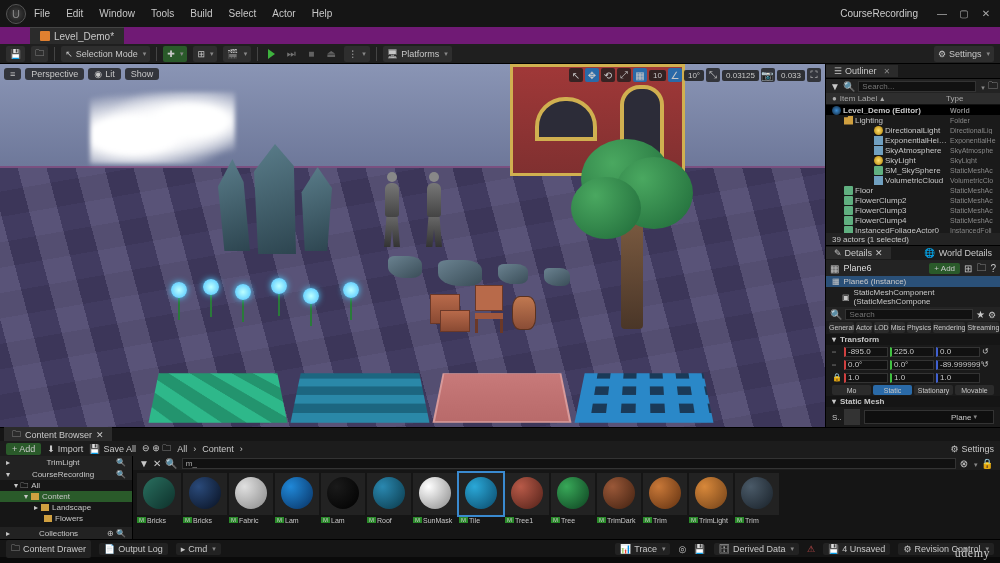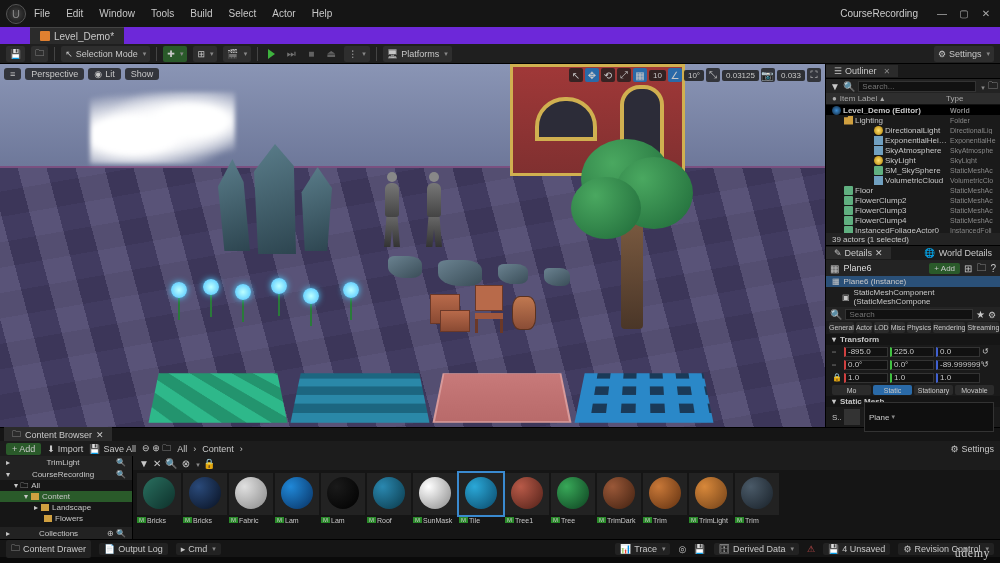--- a/index.html
+++ b/index.html
@@ -7,21 +7,21 @@
 
 
 .menubar { height: 27px; background: #151515; display: flex; align-items: center; padding: 0 6px; }
 .ue-logo { width: 20px; height: 20px; border-radius: 50%; background: radial-gradient(#444,#111); border: 1px solid #555; display: flex; align-items: center; justify-content: center; font-size: 11px; color: #888; }
 .menubar .mi { padding: 0 8px; line-height: 27px; cursor: pointer; }
 .menubar .spacer { flex: 1; }
 .proj-name { color: #ccc; padding-right: 10px; }
 .winbtn { width: 16px; height: 16px; margin-left: 6px; display: flex; align-items: center; justify-content: center; color: #aaa; }
 
 
-.tabrow { height: 17px; background: #6d28d9; display: flex; align-items: center; padding-left: 30px; }
+.tabrow { height: 17px; background: #701a75; display: flex; align-items: center; padding-left: 30px; }
 .tabrow .tab { background: #2b2b2b; height: 17px; padding: 0 10px; display: flex; align-items: center; gap: 4px; border-top: 1px solid #444; font-size: 10px; }
 .map-icon { width: 10px; height: 10px; background: #e08030; border-radius: 1px; }
 
 
 .toolbar { height: 20px; background: #1f1f1f; display: flex; align-items: center; padding: 0 6px; gap: 6px; border-bottom: 1px solid #000; }
 .tb-btn { height: 16px; min-width: 16px; background: #2e2e2e; border-radius: 2px; display: flex; align-items: center; justify-content: center; padding: 0 4px; gap: 3px; font-size: 9px; }
 .tb-btn.green { background: #2a5a2a; }
 .tb-sep { width: 1px; height: 14px; background: #444; }
 .play-btn { width: 14px; height: 14px; display: flex; align-items: center; justify-content: center; }
 .tri-play { width: 0; height: 0; border-left: 7px solid #3eb23e; border-top: 5px solid transparent; border-bottom: 5px solid transparent; }
@@ -122,21 +122,21 @@
 .det-filters .f { flex:1; background:#2b2b2b; font-size:7px; display:flex; align-items:center; justify-content:center; border-radius:2px; }
 .cat-hdr { height:11px; background:#151515; font-size:8px; font-weight:600; display:flex; align-items:center; padding:0 6px; gap:4px; }
 .vec-row { height:13px; display:flex; align-items:center; gap:2px; padding:0 6px; font-size:8px; }
 .vec-row .axis { width:44px; height:10px; background:#111; border:1px solid #333; padding:0 2px; display:flex; align-items:center; }
 .vec-row .axis.x{border-left:2px solid #d04040;} .vec-row .axis.y{border-left:2px solid #40c040;} .vec-row .axis.z{border-left:2px solid #4060d0;}
 .mob-row { height:12px; display:flex; gap:2px; padding:1px 6px; font-size:7px; }
 .mob-row .m { flex:1; background:#2b2b2b; display:flex; align-items:center; justify-content:center; border-radius:2px; }
 .mob-row .m.on { background:#2a6aa8; }
 .sm-row { height:20px; display:flex; align-items:center; gap:4px; padding:2px 6px; }
 .sm-thumb { width:16px; height:16px; background:#333; }
-.sm-sel { flex:1; height:30px; background:#0f0f0f; border:1px solid #333; font-size:8px; display:flex; align-items:center; padding:0 4px; justify-content:flex-start; }
+.sm-sel { flex:1; height:14px; background:#0f0f0f; border:1px solid #333; font-size:8px; display:flex; align-items:center; padding:0 16px; justify-content:flex-end; }
 
 
 .cbrowser { height: 112px; background: #151515; border-top: 1px solid #000; display: flex; flex-direction: column; }
 .cb-tab { height: 13px; display: flex; align-items: center; font-size: 9px; padding-left: 4px; }
 .cb-tab .t { background:#2b2b2b; padding:1px 8px; display:flex; gap:4px; align-items:center; }
 .cb-tools { height: 15px; display:flex; align-items:center; gap:6px; padding: 0 6px; background:#1c1c1c; font-size:9px; }
 .cb-tools .btn { background:#2a5a2a; padding:1px 6px; border-radius:2px; }
 .cb-tools .ibtn { display:flex; gap:3px; align-items:center; }
 .cb-body { flex:1; display:flex; }
 .cb-tree { width: 133px; background:#161616; font-size:8px; border-right:1px solid #000; display:flex; flex-direction:column; }
@@ -502,20 +502,21 @@
           <span>Flowers</span>
         </div>
       <div style="flex:1"></div>
       <div class="sec">▸ <span>Collections</span> <span>⊕ 🔍</span></div>
     </div>
     <div class="cb-main">
       <div class="cb-filter">
         <span>▼</span>
         <span>✕</span>
         <span>🔍</span>
+        <input value="m_" style="">
         <span>⊗</span>
           <span class="chev"></span>
         <span>🔒</span>
       </div>
       <div class="cb-assets" id="cb-assets">
           <div class="asset">
             <div class="th">
               <div class="ball" style="background:linear-gradient(135deg,#2a7060,#0d302a)"></div>
             </div>
             <div class="lbl">

